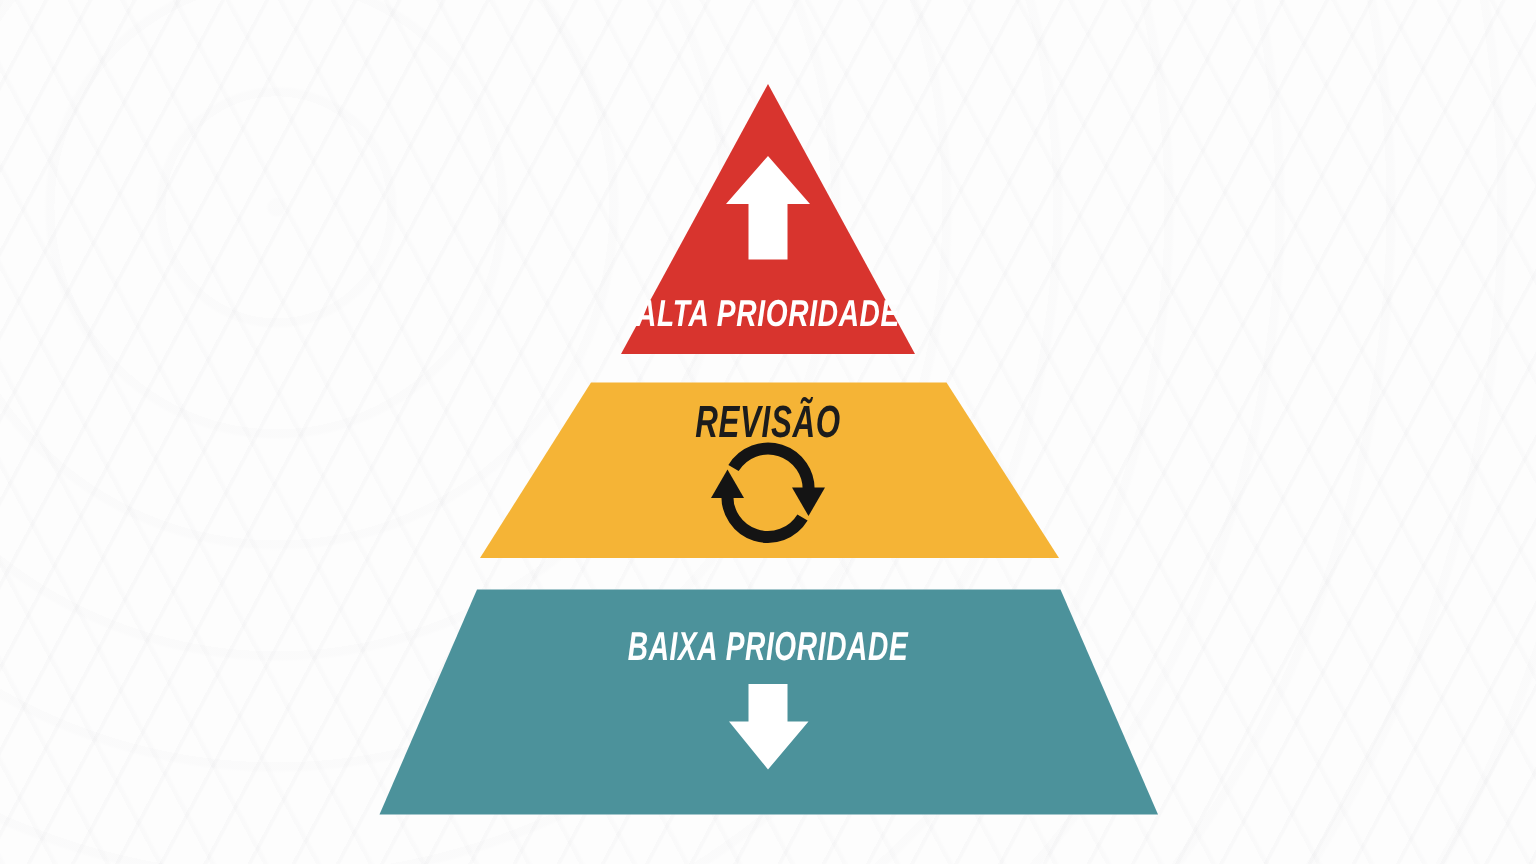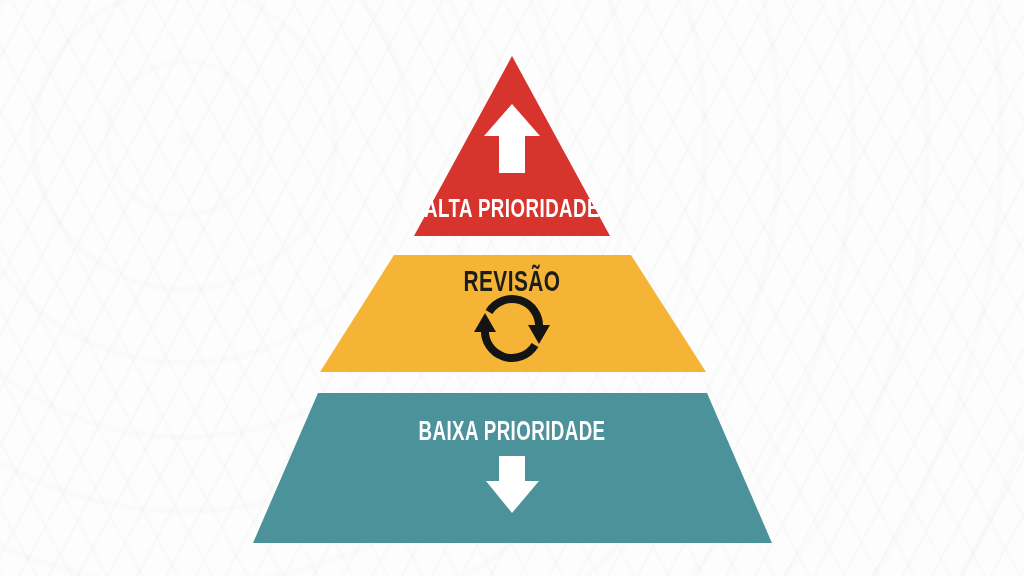--- a/index.html
+++ b/index.html
@@ -13,20 +13,21 @@
     overflow: hidden;
     font-family: "Liberation Sans", sans-serif;
     background: #ffffff;
   }
 
   #stage {
     position: relative;
     width: 1024px;
     height: 576px;
     background: #3b82f6;
+    font-style: italic;
   }
 
   
   #paper-texture {
     position: absolute;
     inset: 0;
     background-color: #fdfdfd;
     background-image:
       repeating-linear-gradient(118deg,
         rgba(120,120,135,0.030) 0px,

